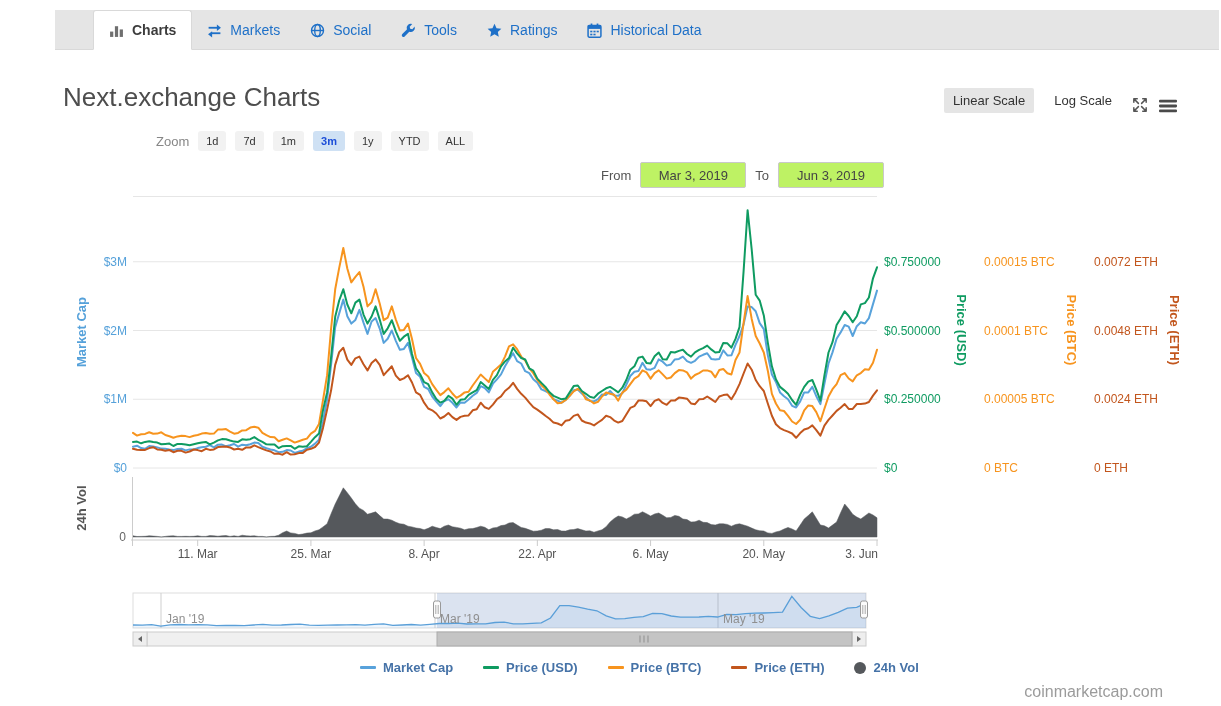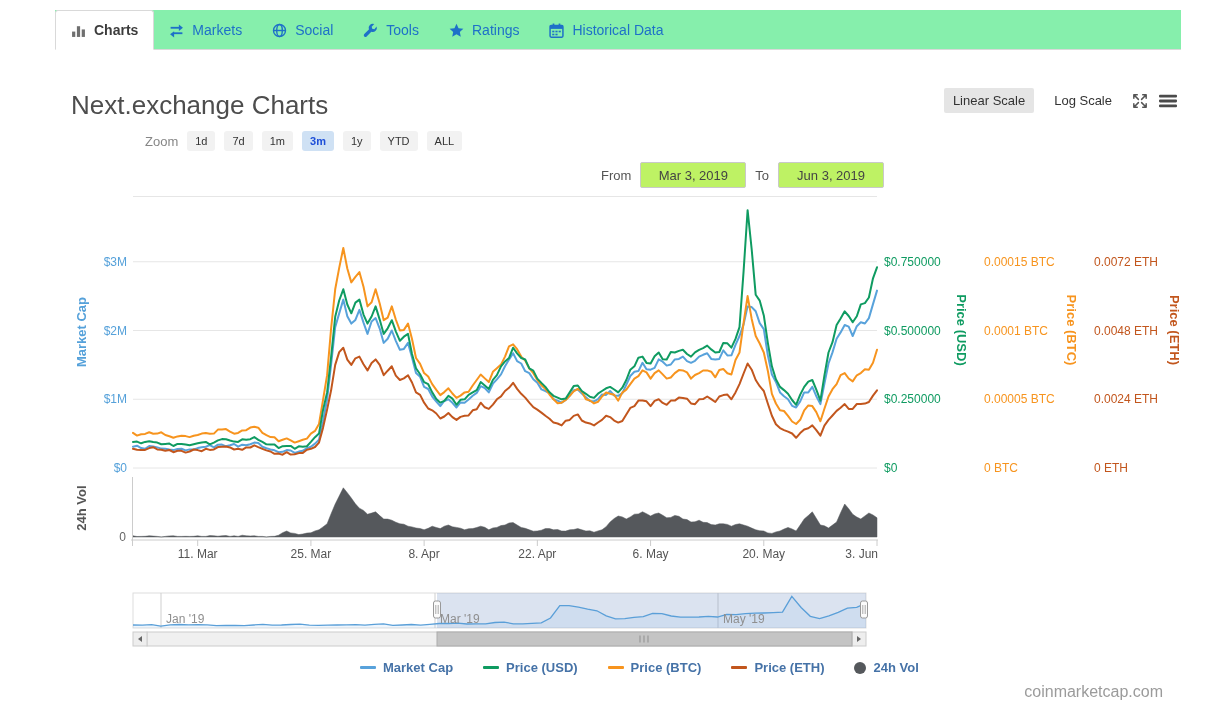--- a/index.html
+++ b/index.html
@@ -1,28 +1,28 @@
 <!DOCTYPE html>
 <html><head>
 <meta charset="utf-8">
 <style>
   html,body{margin:0;padding:0;background:#fff;}
   body{width:1221px;height:706px;overflow:hidden;font-family:"Liberation Sans",sans-serif;}
   .page{position:relative;width:1221px;height:706px;background:#fff;}
   svg.chart{position:absolute;left:0;top:0;z-index:0;}
-  .tabbar{position:absolute;left:55px;top:10px;width:1126px;height:39px;border-bottom:1px solid #d9d9d9;display:flex;align-items:stretch;z-index:2;background:#86efac;}
+  .tabbar{position:absolute;left:55px;top:10px;width:1126px;height:39px;border-bottom:1px solid #d9d9d9;display:flex;align-items:stretch;z-index:2;background:#e5e5e5;padding-left:38px;}
   .tab{display:flex;align-items:center;gap:8px;padding:0 15px;font-size:14px;color:#1e70c8;cursor:pointer;margin-bottom:-1px;}
   .tab.active{background:#fff;border:1px solid #d9d9d9;border-bottom:1px solid #fff;border-radius:3px 3px 0 0;color:#3c3c3c;font-weight:bold;}
   .ticon{display:inline-flex;align-items:center;}
-  .page-title{position:absolute;left:63px;top:82px;margin:8px;font-size:26px;font-weight:400;color:#4d4d4d;z-index:2;}
-  .scale-controls{position:absolute;top:88px;right:44px;display:flex;align-items:center;gap:11px;font-size:13px;color:#333;z-index:2;}
+  .page-title{position:absolute;left:63px;top:82px;margin:0;font-size:26px;font-weight:400;color:#4d4d4d;z-index:2;}
+  .scale-controls{position:absolute;top:88px;right:44px;display:flex;align-items:flex-end;gap:11px;font-size:13px;color:#333;z-index:2;}
   .chip{background:#e5e5e5;padding:5px 9px;border-radius:2px;cursor:pointer;}
   .chip.plain{background:transparent;}
   .icon-btn{display:inline-flex;align-items:center;cursor:pointer;}
-  .zoomrow{position:absolute;left:145px;top:131px;display:flex;align-items:center;gap:9px;font-size:13px;z-index:2;}
+  .zoomrow{position:absolute;left:156px;top:131px;display:flex;align-items:center;gap:9px;font-size:13px;z-index:2;}
   .zoom-label{color:#868686;}
   .zbtn{background:#f2f2f2;color:#333;padding:4px 8px;border-radius:3px;cursor:pointer;font-size:11px;}
   .zbtn.active{background:#cfe1f4;font-weight:bold;color:#1d4ed8;}
   .daterow{position:absolute;top:162px;left:601px;display:flex;align-items:center;gap:9px;font-size:13px;color:#555;z-index:2;}
   .dinput{width:100px;height:22px;border:1px solid #c9c9c9;border-radius:2px;text-align:center;font-size:13px;color:#444;font-family:"Liberation Sans",sans-serif;background:#bef264;}
   .legend{position:absolute;left:360px;top:660px;display:flex;align-items:center;gap:30px;font-size:13px;font-weight:bold;color:#4572a7;z-index:2;}
   .legend-item{display:flex;align-items:center;gap:7px;cursor:pointer;}
   .swatch-line{display:inline-block;width:16px;height:3px;border-radius:1px;}
   .swatch-circle{display:inline-block;width:12px;height:12px;border-radius:50%;}
   .credit{position:absolute;top:683px;right:58px;font-size:16px;color:#9b9b9b;z-index:2;}

